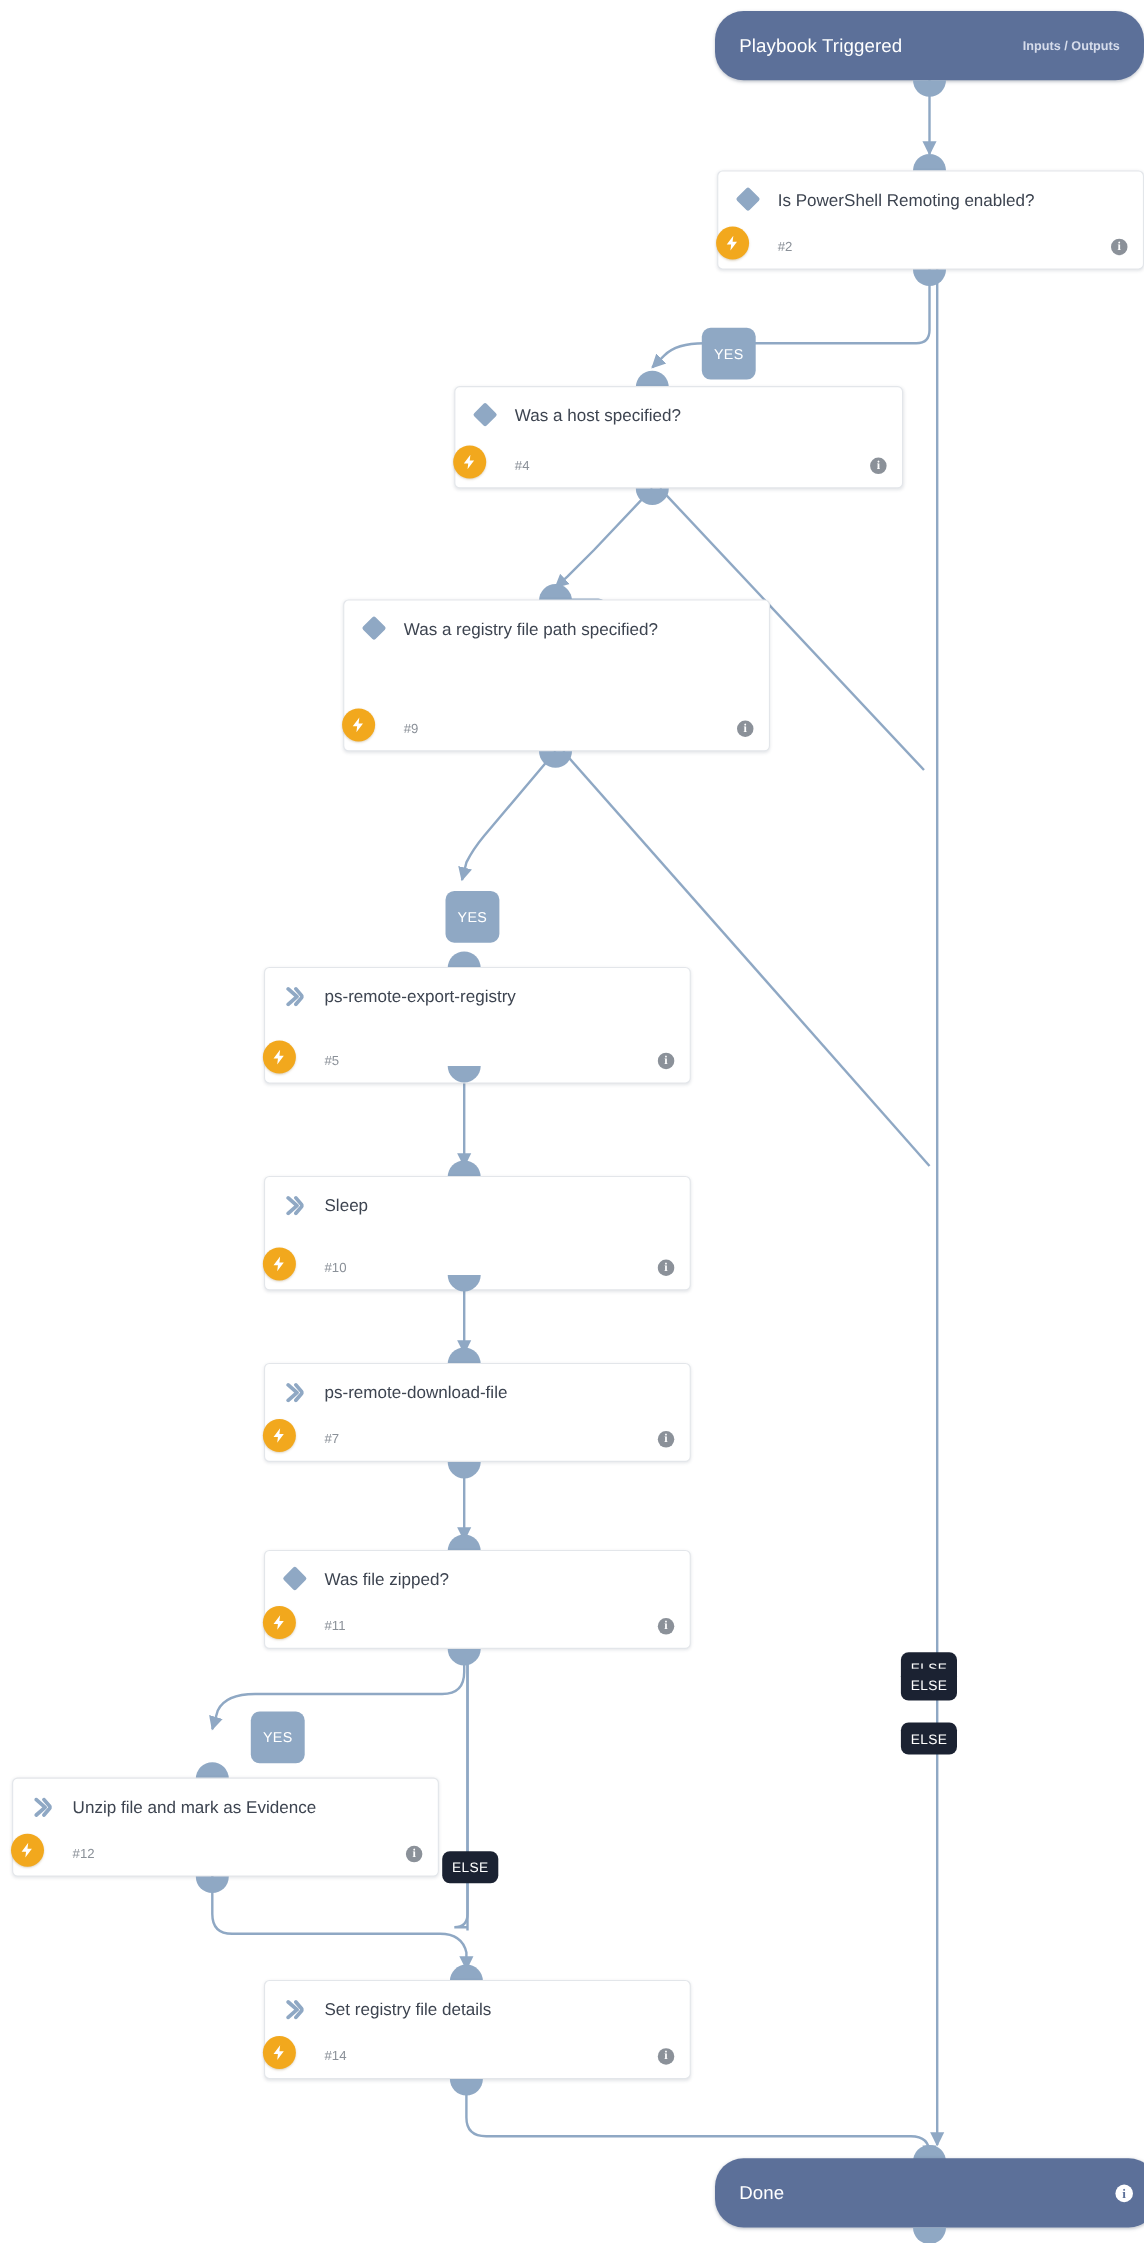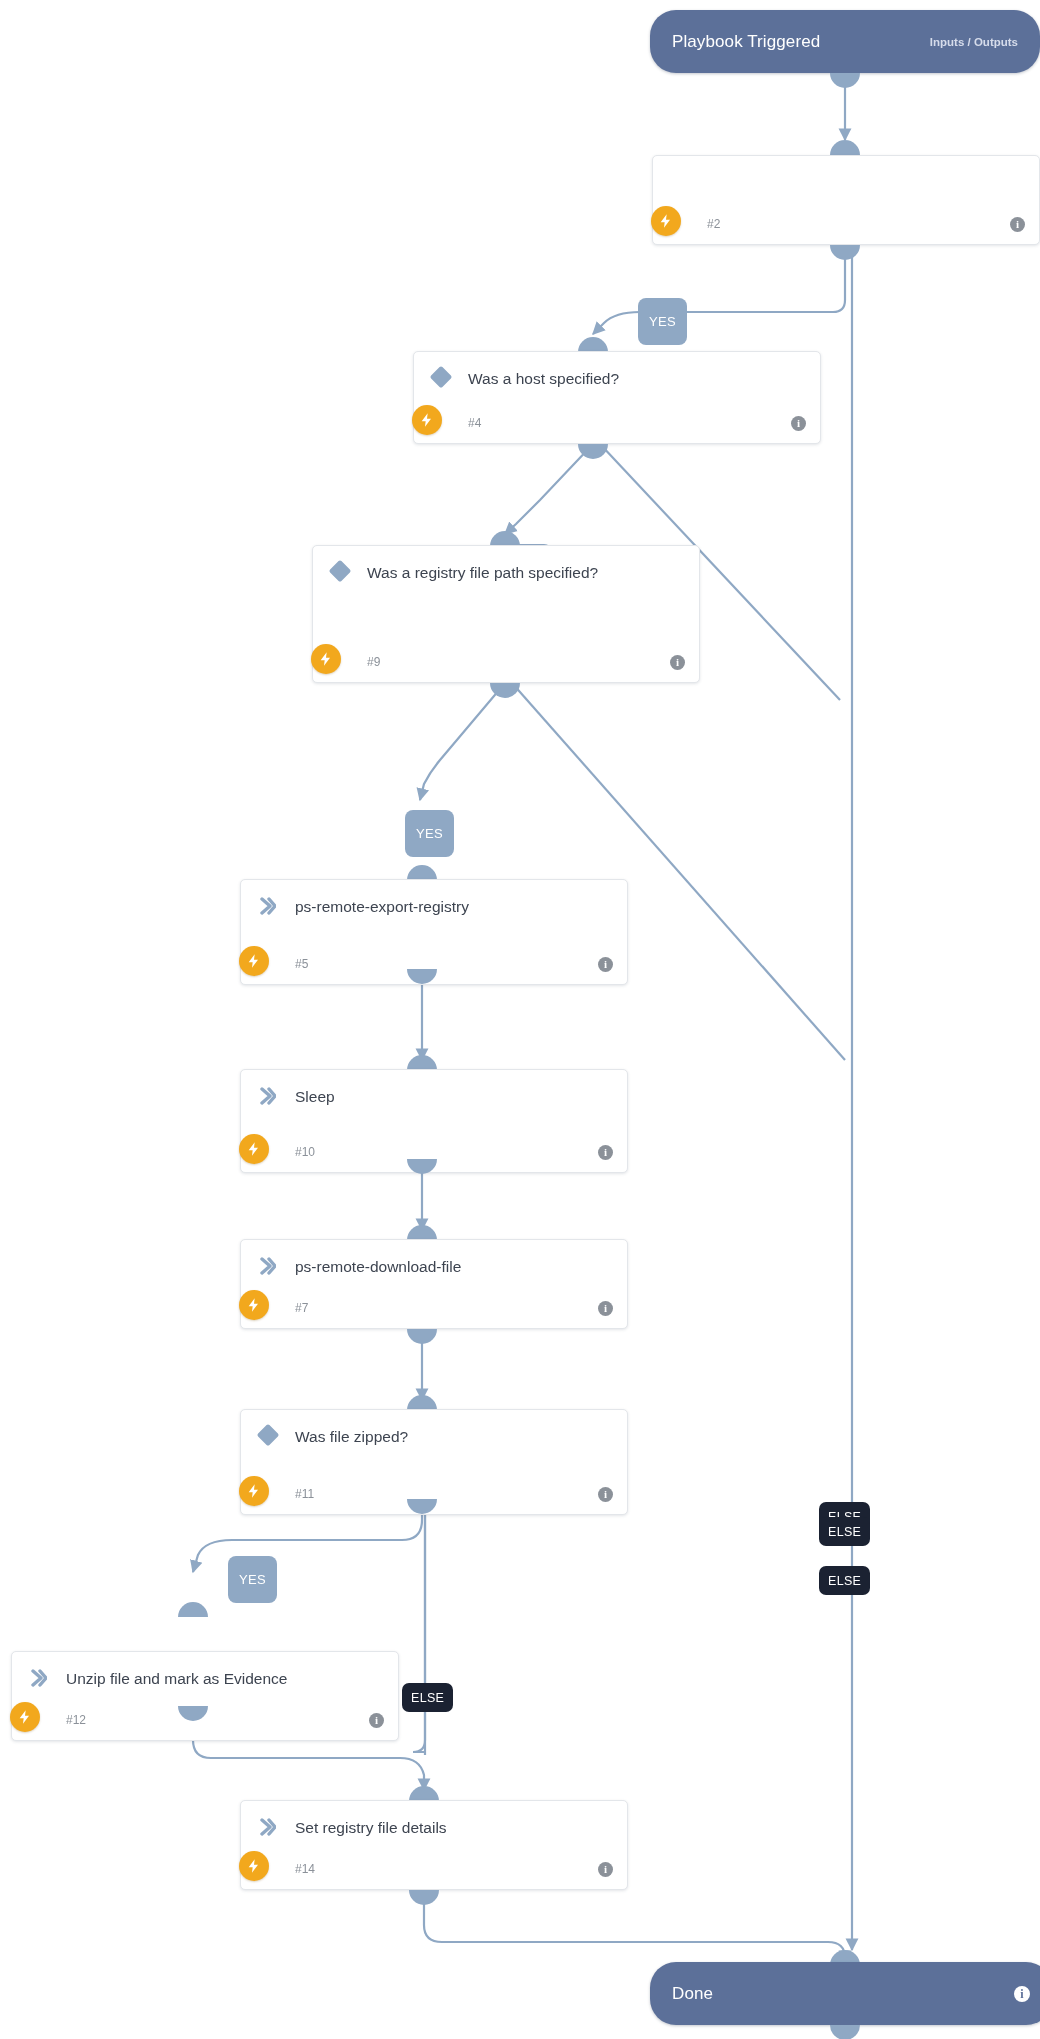--- a/index.html
+++ b/index.html
@@ -247,20 +247,26 @@
   </svg>
 
   <div class="pill" style="left:650px; top:10px; width:390px; height:63px;gap:30px;">
     <span class="pill-title">Playbook Triggered</span>
     <span class="pill-right">Inputs / Outputs</span>
   </div>
   <div class="dome dome-out" style="left:830px; top:73px;"></div>
 
   <div class="dome dome-in" style="left:830px; top:140px;"></div>
   <div class="card" style="left:652px; top:155px; width:388px; height:90px;">
+    <div class="card-top">
+      <span class="card-icon">
+        <span class="diamond"></span>
+      </span>
+      <span class="card-title">Is PowerShell Remoting enabled?</span>
+    </div>
     <div class="bolt">
       <svg width="16" height="16" viewBox="0 0 24 24" aria-hidden="true">
         <path d="M13 2 L4 14 h6 l-1 8 9-12 h-6 z" fill="#ffffff"></path>
       </svg>
     </div>
     <div class="card-bottom">
       <span class="card-num">#2</span>
       <span class="card-info info">i</span>
     </div>
   </div>
@@ -375,21 +381,21 @@
       </svg>
     </div>
     <div class="card-bottom">
       <span class="card-num">#7</span>
       <span class="card-info info">i</span>
     </div>
   </div>
   <div class="dome dome-out" style="left:407px; top:1329px;"></div>
 
   <div class="dome dome-in" style="left:407px; top:1395px;"></div>
-  <div class="card" style="left:240px; top:1409px; width:388px; height:106px;">
+  <div class="card" style="left:240px; top:1409px; width:388px; height:90px;">
     <div class="card-top">
       <span class="card-icon">
         <span class="diamond"></span>
       </span>
       <span class="card-title">Was file zipped?</span>
     </div>
     <div class="bolt">
       <svg width="16" height="16" viewBox="0 0 24 24" aria-hidden="true">
         <path d="M13 2 L4 14 h6 l-1 8 9-12 h-6 z" fill="#ffffff"></path>
       </svg>
@@ -397,21 +403,21 @@
     <div class="card-bottom">
       <span class="card-num">#11</span>
       <span class="card-info info">i</span>
     </div>
   </div>
   <div class="dome dome-out" style="left:407px; top:1499px;"></div>
 
   <div class="badge badge-yes" style="left:228px; top:1556px;">YES</div>
 
   <div class="dome dome-in" style="left:178px; top:1602px;"></div>
-  <div class="card" style="left:11px; top:1616px; width:388px; height:90px;margin-top:35px;">
+  <div class="card" style="left:11px; top:1616px; width:388px; height:90px;">
     <div class="card-top">
       <span class="card-icon">
         <svg class="chevron" width="16" height="18" viewBox="0 0 16 18" aria-hidden="true">
           <path d="M2 2 L10 9 L2 16" stroke="#8fa8c4" stroke-width="3.4" fill="none" stroke-linecap="round" stroke-linejoin="round"></path>
           <path d="M9 2 L15 9 L9 16" stroke="#8fa8c4" stroke-width="3.4" fill="none" stroke-linecap="round" stroke-linejoin="round"></path>
         </svg>
       </span>
       <span class="card-title">Unzip file and mark as Evidence</span>
     </div>
     <div class="bolt">

